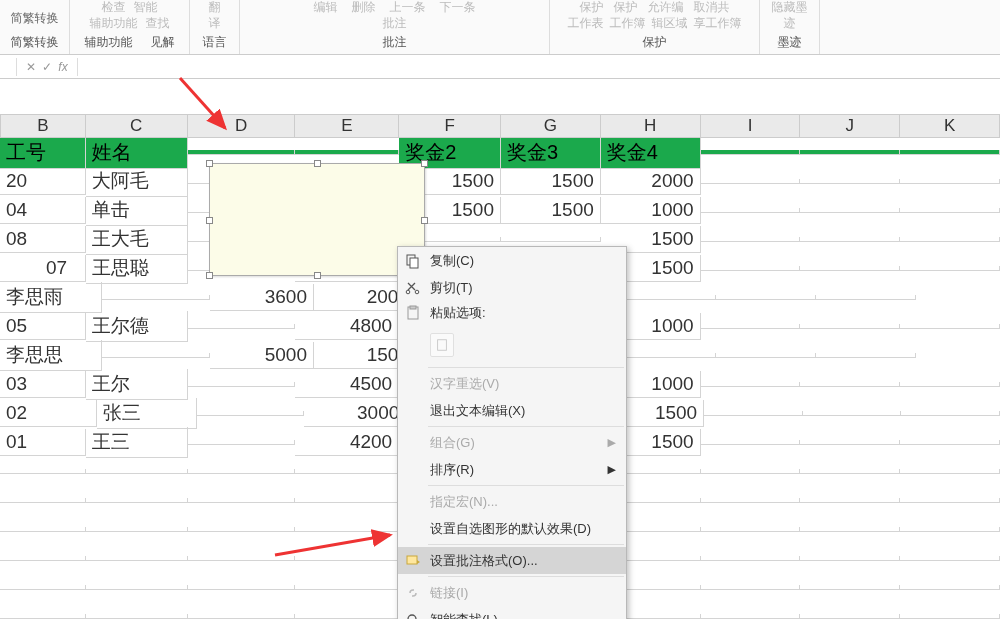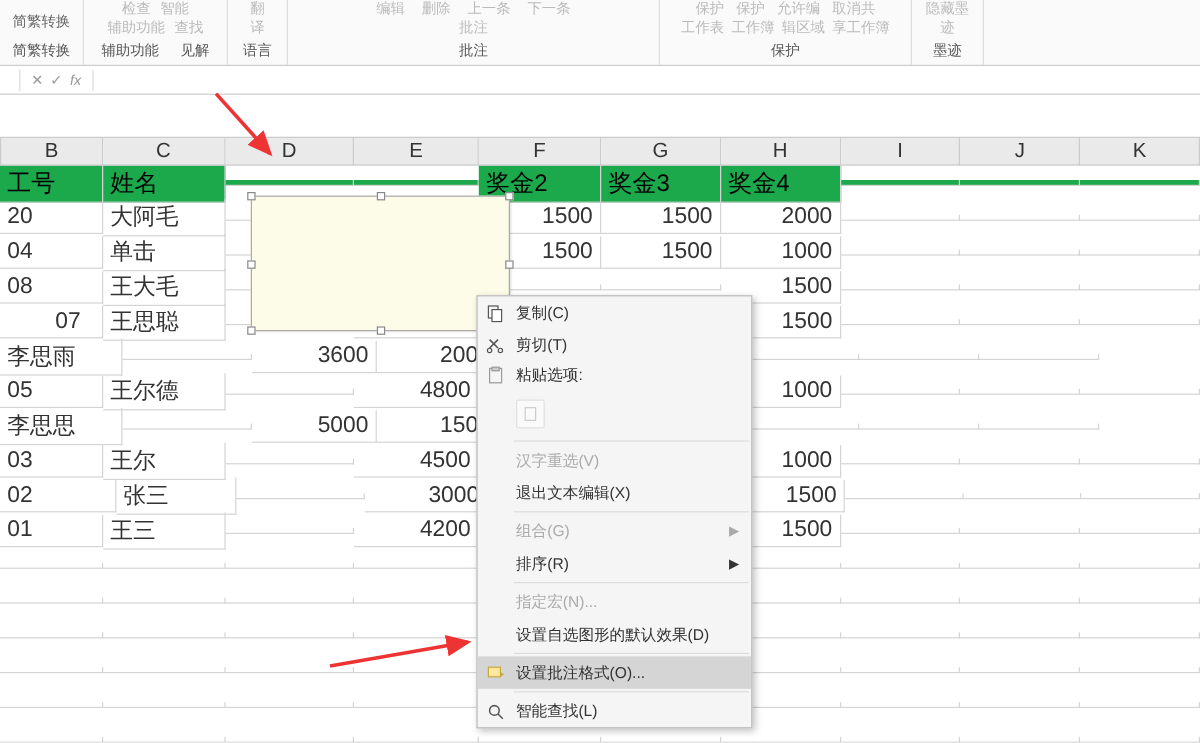--- a/index.html
+++ b/index.html
@@ -414,20 +414,26 @@
   </div>
   <div class="cm-sep"></div>
   <div class="cm-item hover">
     <svg class="cm-icon" viewBox="0 0 16 16">
         <rect x="2" y="3" width="10" height="8" fill="#ffe79e" stroke="#c9a83c"></rect>
         <path d="M12 7l3 2-3 2z" fill="#c9a83c"></path>
       </svg>
     <span>设置批注格式(O)...</span>
   </div>
   <div class="cm-sep"></div>
+  <div class="cm-item dis">
+    <svg class="cm-icon" viewBox="0 0 16 16">
+        <path d="M5 8a3 3 0 013-3h1M11 8a3 3 0 01-3 3H7" stroke="#bbb" fill="none" stroke-width="1.5"></path>
+      </svg>
+    <span>链接(I)</span>
+  </div>
   <div class="cm-item">
     <svg class="cm-icon" viewBox="0 0 16 16">
         <circle cx="7" cy="7" r="4" fill="none" stroke="#555" stroke-width="1.3"></circle>
         <path d="M10 10l4 4" stroke="#555" stroke-width="1.3"></path>
       </svg>
     <span>智能查找(L)</span>
   </div>
 </div>
 
 <svg class="arrow1" viewBox="0 0 80 80">

